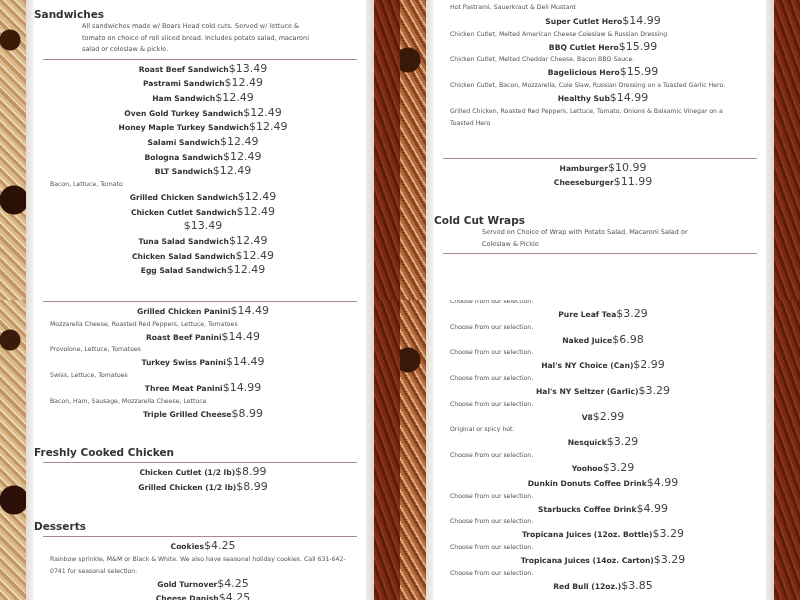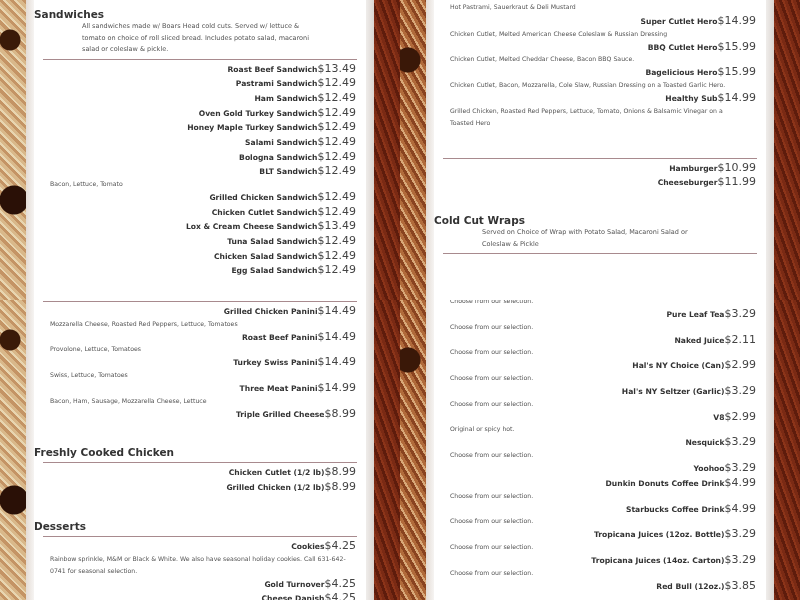--- a/index.html
+++ b/index.html
@@ -47,21 +47,21 @@
     text-align: left; font-weight: bold; font-size: 10.5px; color: #333;
     line-height: 14px;
   }
   .section-desc {
     font-size: 6.5px; color: #555; line-height: 11.5px;
     padding: 0 48px;
   }
   .divider { height: 1px; background: #a88a8e; margin: 3px 9px 2px 9px; }
 
   .item { padding: 0 10px 0 16px; }
-  .item-row { display: flex; justify-content: flex-end; align-items: baseline; height: 14.7px; line-height: 14.7px; }
+  .item-row { display: flex; justify-content: center; align-items: baseline; height: 14.7px; line-height: 14.7px; }
   .item-name { font-weight: bold; font-size: 7.6px; color: #333; }
   .item-price { font-size: 11px; color: #444; }
   .item-desc { font-size: 6.2px; color: #555; line-height: 12px; margin-top: -1px; padding-right: 10px; }
   .item-desc-top { font-size: 6.2px; color: #555; line-height: 12px; padding-left: 16px; }
 </style>
 </head>
 <body>
 
 <div class="tile t0">
   <div class="bg-left"></div>
@@ -130,21 +130,20 @@
           </div>
         </div>
         <div class="item">
           <div class="item-row">
             <span class="item-name">Chicken Cutlet Sandwich</span>
             <span class="item-price">$12.49</span>
           </div>
         </div>
         <div class="item">
           <div class="item-row">
-            <span class="item-name">Lox &amp; Cream Cheese Sandwich</span>
             <span class="item-price">$13.49</span>
           </div>
         </div>
         <div class="item">
           <div class="item-row">
             <span class="item-name">Tuna Salad Sandwich</span>
             <span class="item-price">$12.49</span>
           </div>
         </div>
         <div class="item">
@@ -321,21 +320,21 @@
         <div class="item">
           <div class="item-row">
             <span class="item-name">Pure Leaf Tea</span>
             <span class="item-price">$3.29</span>
           </div>
           <div class="item-desc">Choose from our selection.</div>
         </div>
         <div class="item">
           <div class="item-row">
             <span class="item-name">Naked Juice</span>
-            <span class="item-price">$2.11</span>
+            <span class="item-price">$6.98</span>
           </div>
           <div class="item-desc">Choose from our selection.</div>
         </div>
         <div class="item">
           <div class="item-row">
             <span class="item-name">Hal's NY Choice (Can)</span>
             <span class="item-price">$2.99</span>
           </div>
           <div class="item-desc">Choose from our selection.</div>
         </div>

